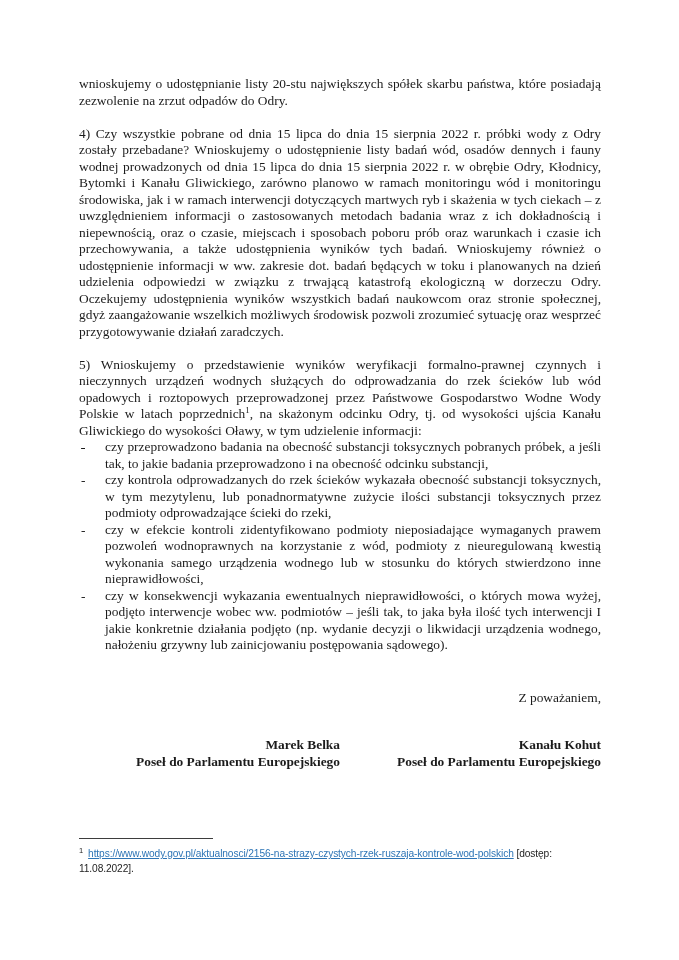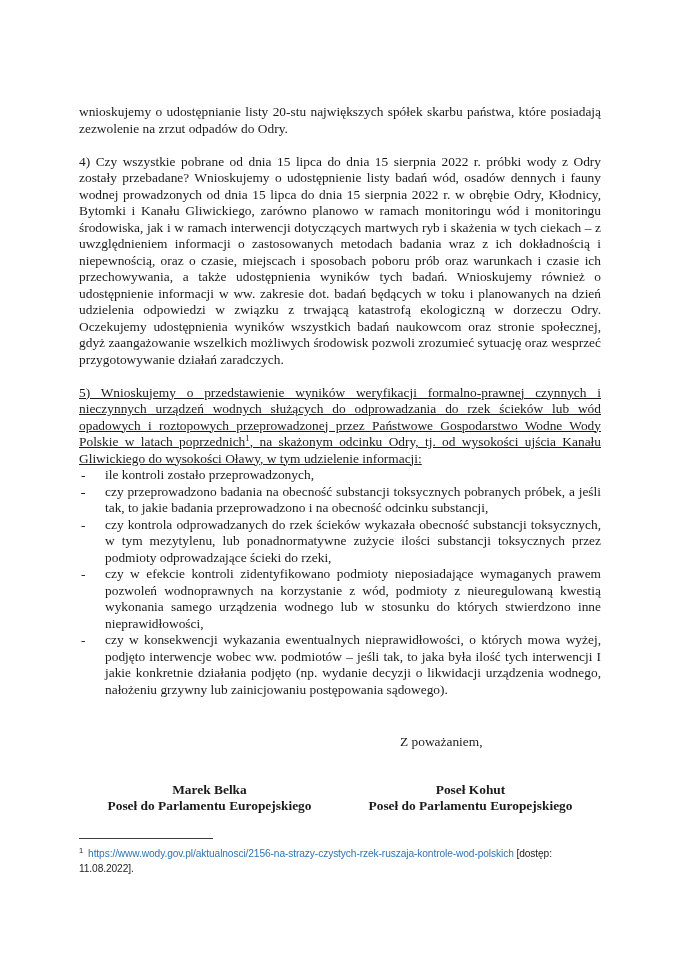--- a/index.html
+++ b/index.html
@@ -17,28 +17,26 @@
     color: #1b1b1b;
   }
   .content {
     position: absolute;
     left: 79px;
     top: 76px;
     width: 522px;
     font-size: 13.4px;
     line-height: 16.5px;
     text-align: justify;
-    margin-top: 28px;
   }
   .content p {
     margin: 0 0 16.5px 0;
   }
   p.para-5 {
     margin-bottom: 0;
-    text-decoration: underline;
   }
   sup.fn-ref {
     font-size: 9px;
     line-height: 0;
     vertical-align: super;
   }
   ul.question-list {
     margin: 0;
     padding: 0;
     list-style: none;
@@ -48,26 +46,26 @@
     padding-left: 26px;
     text-align: justify;
   }
   ul.question-list .marker {
     position: absolute;
     left: 2px;
     top: 0;
   }
   .closing {
     margin: 36px 0 0 321px;
-    text-align: left;
+    text-align: right;
   }
   .sig-row {
     display: flex;
     margin-top: 31px;
-    text-align: center;
+    text-align: right;
   }
   .sig-col {
     width: 281px;
     font-weight: bold;
   }
   .sig-col .sig-name,
   .sig-col .sig-title {
     white-space: nowrap;
   }
   .footnote {
@@ -90,39 +88,39 @@
     letter-spacing: -0.1px;
     color: #242424;
   }
   .footnote-text sup {
     font-size: 7.5px;
     line-height: 0;
     margin-right: 5px;
   }
   .footnote-link {
     color: #2e75b6;
+    text-decoration: underline;
     cursor: pointer;
   }
 </style>
 </head>
 <body>
 
 <div class="page">
   <div class="content">
 
     <p>wnioskujemy o udostępnianie listy 20-stu największych spółek skarbu państwa, które posiadają zezwolenie na zrzut odpadów do Odry.</p>
 
     <p>4) Czy wszystkie pobrane od dnia 15 lipca do dnia 15 sierpnia 2022 r. próbki wody z Odry zostały przebadane? Wnioskujemy o udostępnienie listy badań wód, osadów dennych i fauny wodnej prowadzonych od dnia 15 lipca do dnia 15 sierpnia 2022 r. w obrębie Odry, Kłodnicy, Bytomki i Kanału Gliwickiego, zarówno planowo w ramach monitoringu wód i monitoringu środowiska, jak i w ramach interwencji dotyczących martwych ryb i skażenia w tych ciekach – z uwzględnieniem informacji o zastosowanych metodach badania wraz z ich dokładnością i niepewnością, oraz o czasie, miejscach i sposobach poboru prób oraz warunkach i czasie ich przechowywania, a także udostępnienia wyników tych badań. Wnioskujemy również o udostępnienie informacji w ww. zakresie dot. badań będących w toku i planowanych na dzień udzielenia odpowiedzi w związku z trwającą katastrofą ekologiczną w dorzeczu Odry. Oczekujemy udostępnienia wyników wszystkich badań naukowcom oraz stronie społecznej, gdyż zaangażowanie wszelkich możliwych środowisk pozwoli zrozumieć sytuację oraz wesprzeć przygotowywanie działań zaradczych.</p>
 
     <p class="para-5"><span>5) Wnioskujemy o przedstawienie wyników weryfikacji formalno-prawnej czynnych i nieczynnych urządzeń wodnych służących do odprowadzania do rzek ścieków lub wód opadowych i roztopowych przeprowadzonej przez Państwowe Gospodarstwo Wodne Wody Polskie w latach poprzednich</span><sup class="fn-ref">1</sup><span>, na skażonym odcinku Odry, tj. od wysokości ujścia Kanału Gliwickiego do wysokości Oławy, w tym udzielenie informacji:</span></p>
 
     <ul class="question-list">
       <li>
         <span class="marker">-</span>
-        <span>ile kontroli zostało przeprowadzonych,</span>
       </li>
       <li>
         <span class="marker">-</span>
       </li>
       <li>
         <span class="marker">-</span>
       </li>
       <li>
         <span class="marker">-</span>
         <span>czy przeprowadzono badania na obecność substancji toksycznych pobranych próbek, a jeśli tak, to jakie badania przeprowadzono i na obecność odcinku substancji,</span>
@@ -142,21 +140,21 @@
     </ul>
 
     <div class="closing">Z poważaniem,</div>
 
     <div class="sig-row">
       <div class="sig-col">
         <div class="sig-name">Marek Belka</div>
         <div class="sig-title">Poseł do Parlamentu Europejskiego</div>
       </div>
       <div class="sig-col">
-        <div class="sig-name">Poseł Kohut</div>
+        <div class="sig-name">Kanału Kohut</div>
         <div class="sig-title">Poseł do Parlamentu Europejskiego</div>
       </div>
     </div>
   </div>
 
   <div class="footnote">
     <div class="footnote-sep"></div>
     <div class="footnote-text"><sup>1</sup><a class="footnote-link">https://www.wody.gov.pl/aktualnosci/2156-na-strazy-czystych-rzek-ruszaja-kontrole-wod-polskich</a> <span>[dostęp: 11.08.2022].</span></div>
   </div>
 </div>

